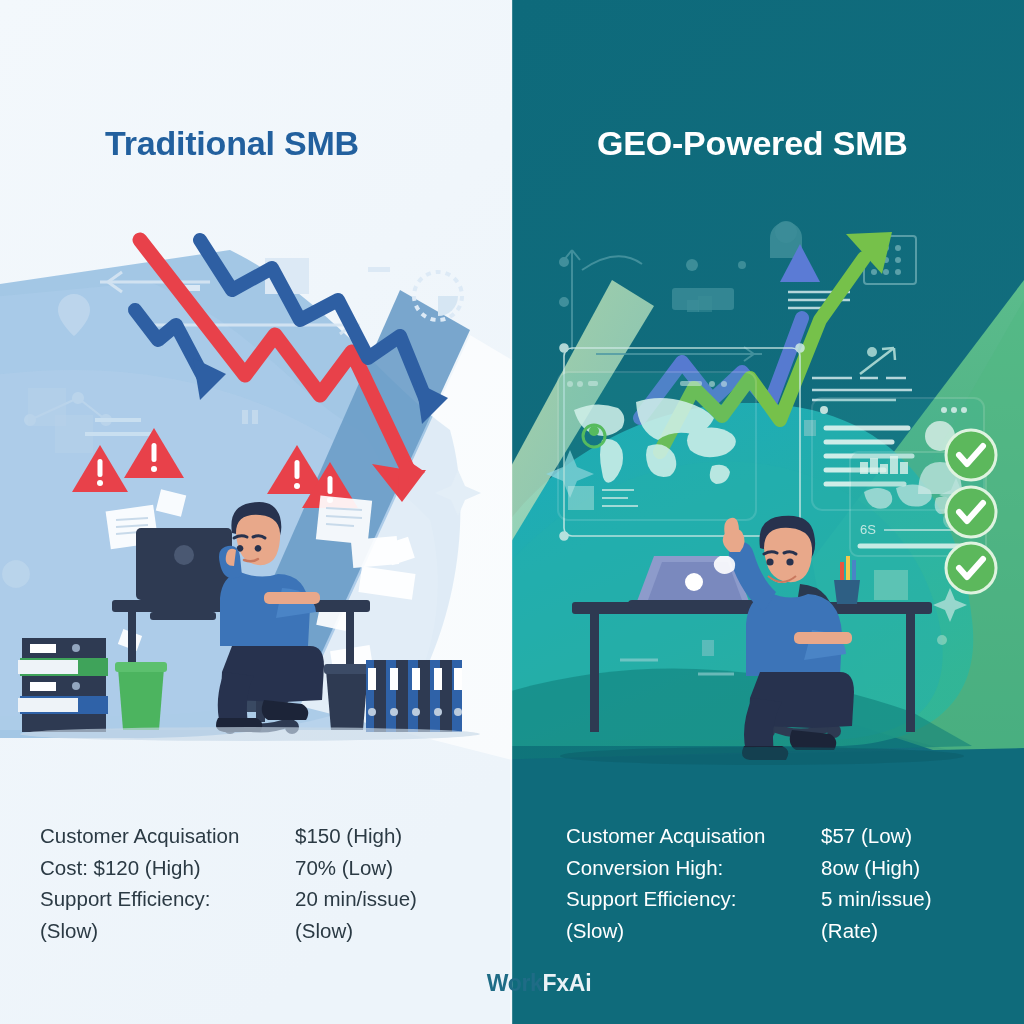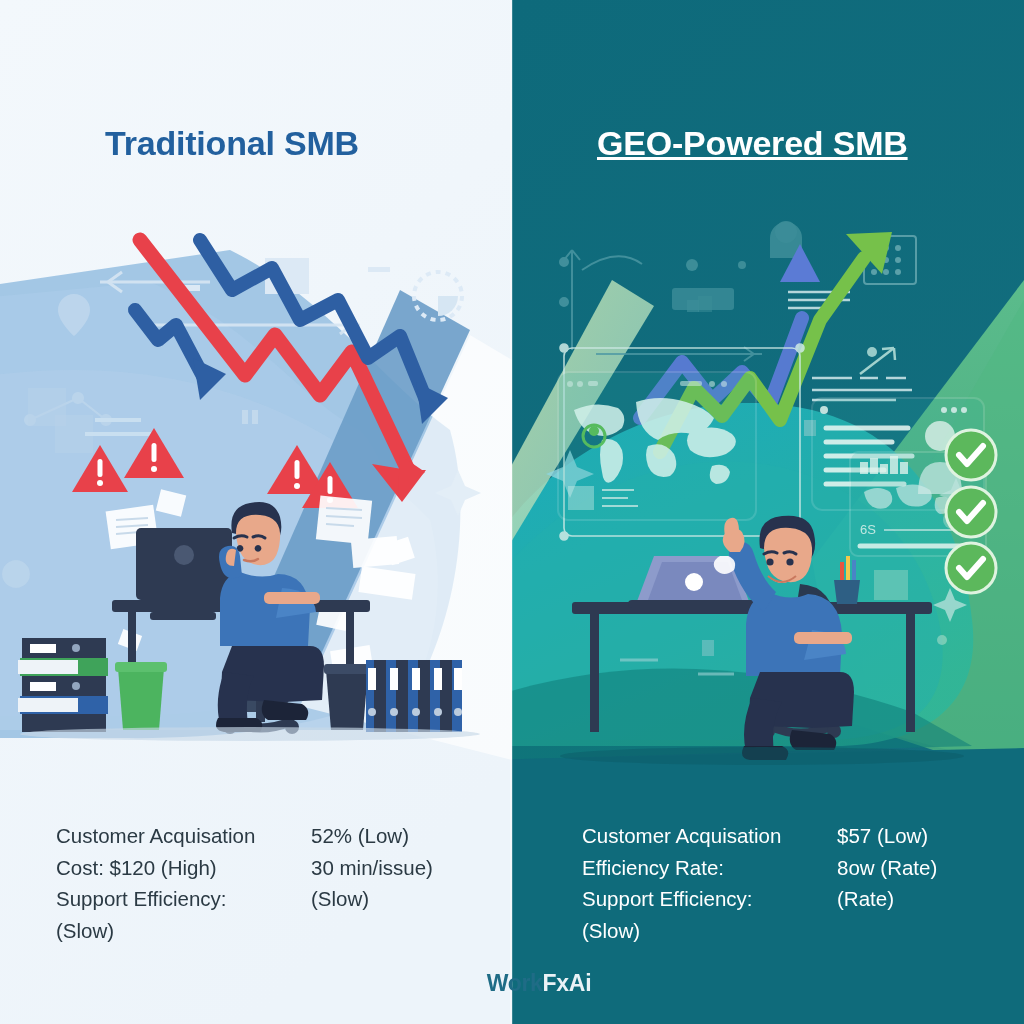--- a/index.html
+++ b/index.html
@@ -16,30 +16,30 @@
   #panel-right{left:512px;background:linear-gradient(155deg,#0F6B7B 0%,#136E7E 45%,#12697A 100%);}
 
   .illus{position:absolute;left:0;top:0;width:512px;height:1024px;}
 
   
   .title{
     position:absolute;top:124px;font-size:34px;font-weight:bold;
     letter-spacing:-0.2px;white-space:nowrap;
   }
   #title-left{left:105px;color:#22609E;}
-  #title-right{left:597px;color:#FFFFFF;text-decoration:underline;}
+  #title-right{left:597px;color:#FFFFFF;}
 
   
   .stats{position:absolute;display:flex;}
   #stats-left{left:40px;top:820px;color:#2B3A44;}
   #stats-right{left:566px;top:820px;color:#FFFFFF;}
   .stats .col{display:flex;flex-direction:column;}
   .stats .col.labels{width:255px;}
   .stats .col.values{width:200px;}
-  .stats .row{font-size:20.5px;line-height:31.5px;white-space:nowrap;margin-left:16px;}
+  .stats .row{font-size:20.5px;line-height:31.5px;white-space:nowrap;}
 
   
   #footer-logo{
     position:absolute;left:0;top:970px;width:1024px;
     text-align:center;font-size:23px;font-weight:bold;letter-spacing:-0.3px;padding-left:27px;
   }
   #footer-logo .lw{color:#1F6C86;}
   #footer-logo .lf{color:#EAF2F6;}
 
   
@@ -239,22 +239,23 @@
     <div class="title" id="title-left">Traditional SMB</div>
 
     <div class="stats" id="stats-left">
       <div class="col labels">
         <div class="row">Customer Acquisation</div>
         <div class="row">Cost: $120 (High)</div>
         <div class="row">Support Efficiency:</div>
         <div class="row">(Slow)</div>
       </div>
       <div class="col values">
-        <div class="row">52% (Low)</div>
-        <div class="row">30 min/issue)</div>
+        <div class="row">$150 (High)</div>
+        <div class="row">70% (Low)</div>
+        <div class="row">20 min/issue)</div>
         <div class="row">(Slow)</div>
       </div>
     </div>
   </div>
 
   <div class="panel" id="panel-right">
 
     <svg class="illus" viewBox="0 0 512 1024" xmlns="http://www.w3.org/2000/svg">
       <defs>
         <linearGradient id="rbg" x1="0" y1="0" x2=".4" y2="1">
@@ -506,27 +507,28 @@
 
         <ellipse cx="250" cy="756" rx="202" ry="9" fill="#0B5C68" opacity=".5"></ellipse>
       </g>
     </svg>
 
     <div class="title" id="title-right" style="left:85px">GEO-Powered SMB</div>
 
     <div class="stats" id="stats-right" style="left:54px">
       <div class="col labels">
         <div class="row">Customer Acquisation</div>
-        <div class="row">Efficiency Rate:</div>
+        <div class="row">Conversion High:</div>
         <div class="row">Support Efficiency:</div>
         <div class="row">(Slow)</div>
       </div>
       <div class="col values">
         <div class="row">$57 (Low)</div>
-        <div class="row">8ow (Rate)</div>
+        <div class="row">8ow (High)</div>
+        <div class="row">5 min/issue)</div>
         <div class="row">(Rate)</div>
       </div>
     </div>
 
   </div>
 
   <div id="divider"></div>
 
   <div id="footer-logo">
     <span class="lw">Work</span><span class="lf">FxAi</span>

